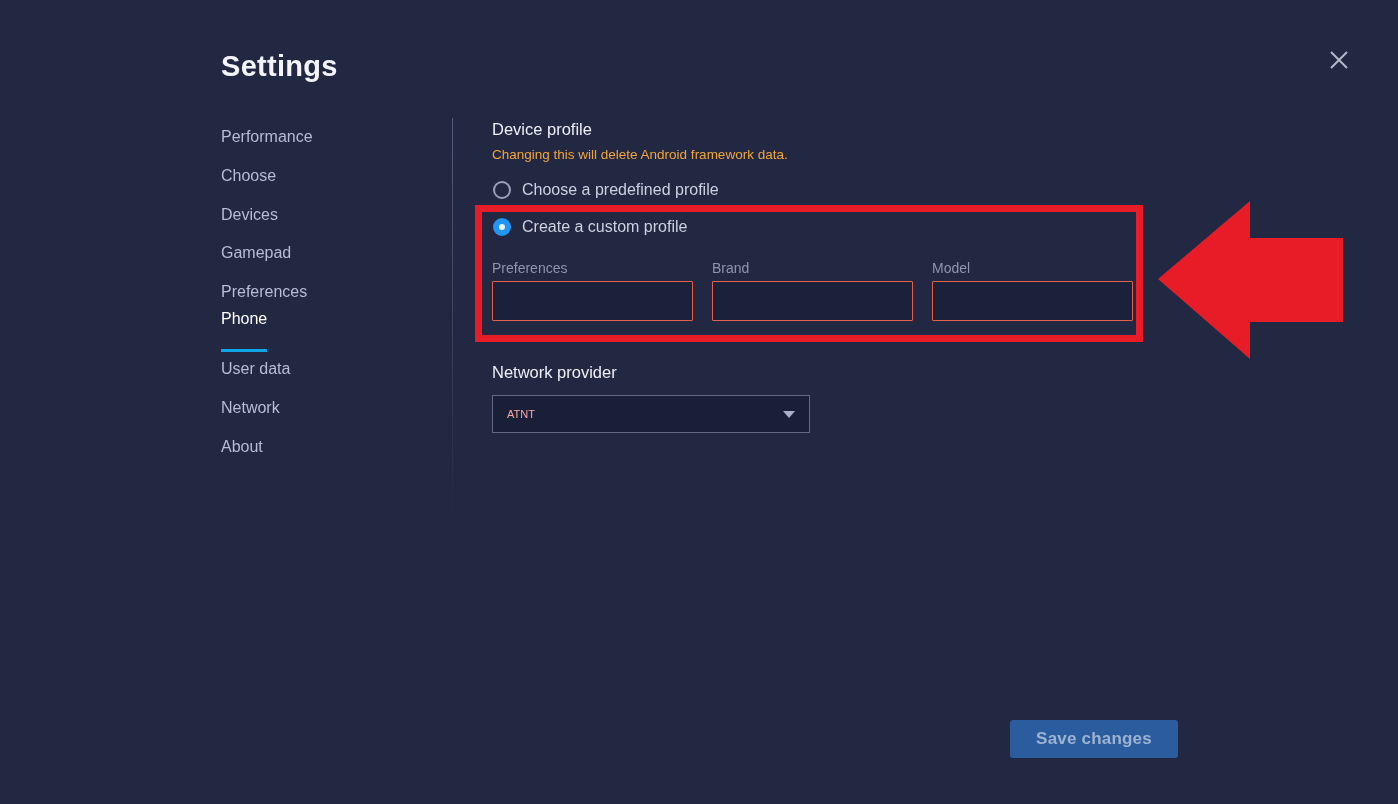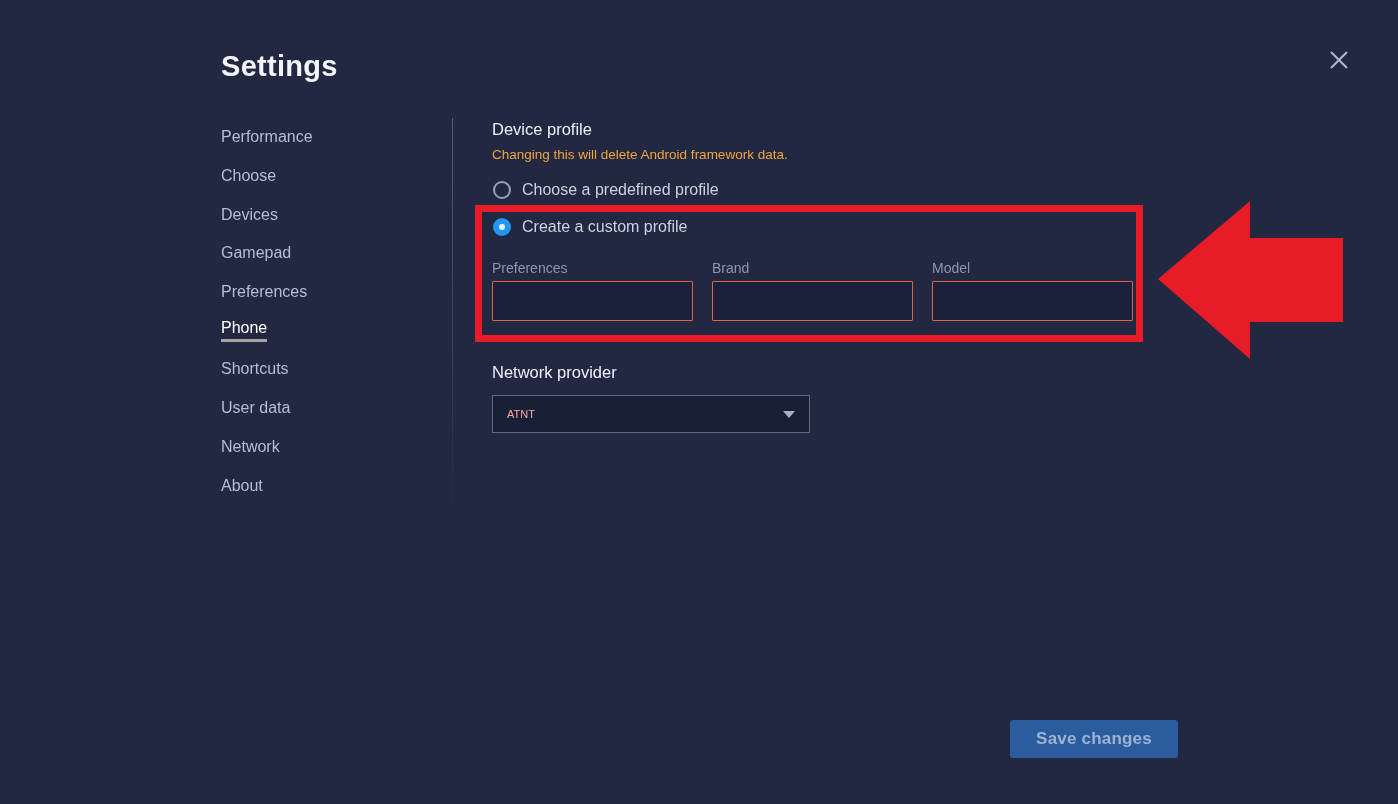--- a/index.html
+++ b/index.html
@@ -28,22 +28,22 @@
   }
 
   
   .sidebar{left:221px;top:118px;width:200px;display:flex;flex-direction:column;}
   .side-item{
     height:38.7px;display:flex;align-items:center;
     font-size:16px;color:#b7bdd3;cursor:pointer;
   }
   .side-item.active span{
     color:#ffffff;
-    padding-bottom:2px;
-    border-bottom:3px solid #a3a3a3;
+    padding-bottom:21px;
+    border-bottom:3px solid #0ea5e9;
   }
 
   
   .divider{
     left:452px;top:118px;width:1px;height:404px;
     background:linear-gradient(to bottom, rgba(150,158,198,.45), rgba(150,158,198,0));
   }
 
   
   .section-title{left:492px;top:120px;font-size:16.5px;color:#eef0f7;}
@@ -128,23 +128,20 @@
   <div class="side-item">
       <span>Gamepad</span>
     </div>
   <div class="side-item">
       <span>Preferences</span>
     </div>
   <div class="side-item active">
       <span>Phone</span>
     </div>
   <div class="side-item">
-      <span>Shortcuts</span>
-    </div>
-  <div class="side-item">
       <span>User data</span>
     </div>
   <div class="side-item">
       <span>Network</span>
     </div>
   <div class="side-item">
       <span>About</span>
     </div>
 </nav>
 

